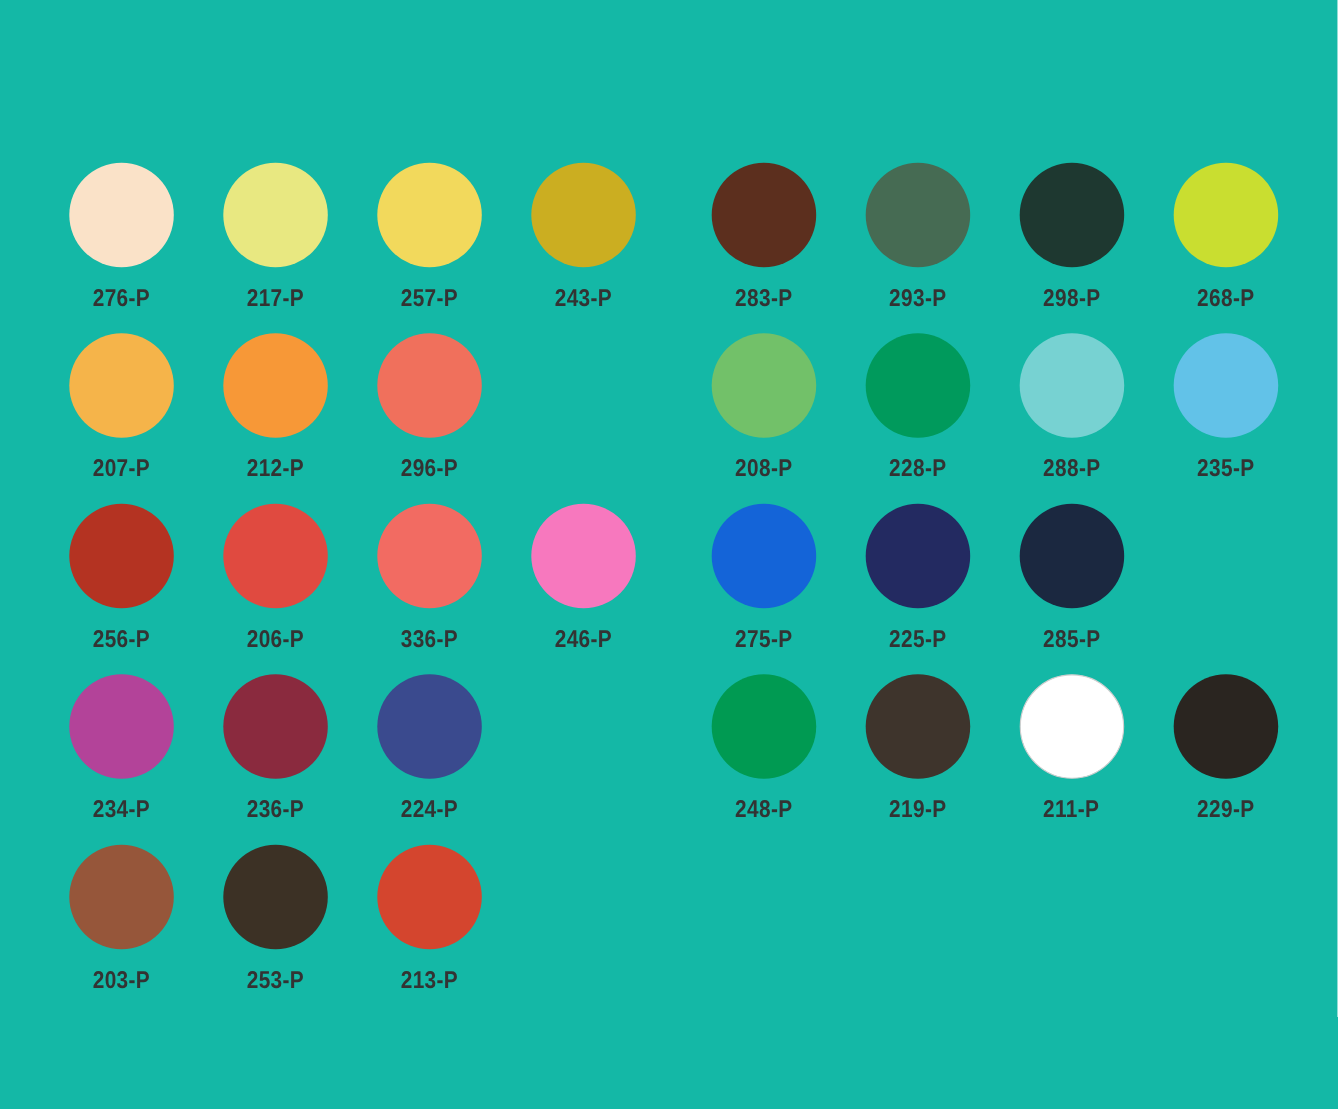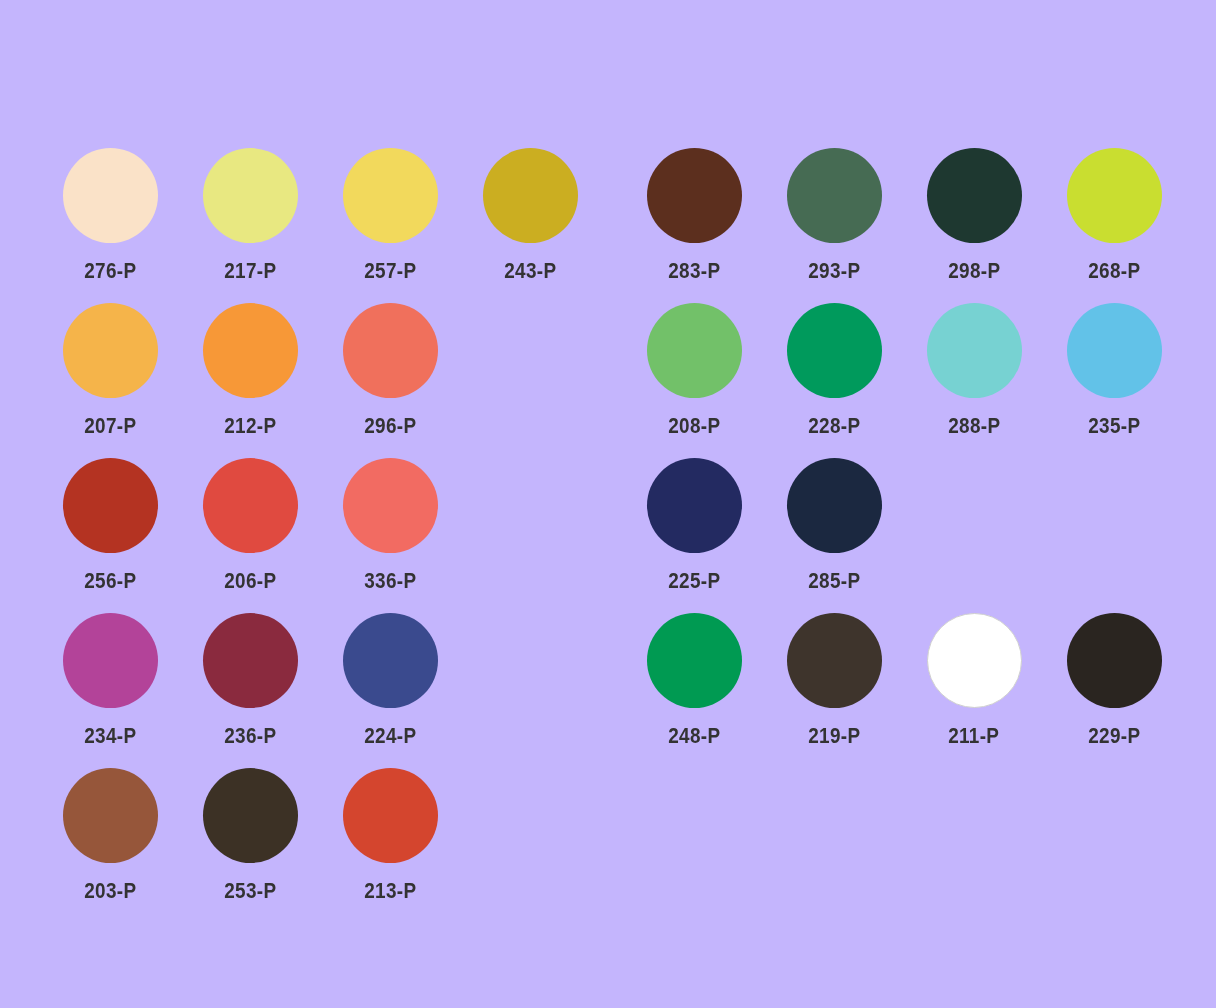--- a/index.html
+++ b/index.html
@@ -10,21 +10,21 @@
   body {
     width: 1216px;
     height: 1008px;
     font-family: "Liberation Sans", sans-serif;
     overflow: hidden;
   }
   #board {
     position: relative;
     width: 1216px;
     height: 1008px;
-    background: #c4b5fd;
+    background: #14b8a6;
   }
   .group {
     position: absolute;
     top: 148px;
   }
   #group-left  { left: 40px; }
   #group-right { left: 624px; text-align: center; }
 
   .swatch-row {
     display: flex;
@@ -100,20 +100,24 @@
           <div class="swatch-label">256-P</div>
         </div>
         <div class="swatch-cell">
           <div class="swatch-dot" style="background: rgb(224, 74, 64);"></div>
           <div class="swatch-label">206-P</div>
         </div>
         <div class="swatch-cell">
           <div class="swatch-dot" style="background: rgb(242, 107, 98);"></div>
           <div class="swatch-label">336-P</div>
         </div>
+        <div class="swatch-cell">
+          <div class="swatch-dot" style="background: rgb(247, 120, 190);"></div>
+          <div class="swatch-label">246-P</div>
+        </div>
       </div>
       <div class="swatch-row">
         <div class="swatch-cell">
           <div class="swatch-dot" style="background: rgb(179, 67, 153);"></div>
           <div class="swatch-label">234-P</div>
         </div>
         <div class="swatch-cell">
           <div class="swatch-dot" style="background: rgb(138, 42, 62);"></div>
           <div class="swatch-label">236-P</div>
         </div>
@@ -168,20 +172,24 @@
         <div class="swatch-cell">
           <div class="swatch-dot" style="background: rgb(119, 210, 210);"></div>
           <div class="swatch-label">288-P</div>
         </div>
         <div class="swatch-cell">
           <div class="swatch-dot" style="background: rgb(98, 194, 232);"></div>
           <div class="swatch-label">235-P</div>
         </div>
       </div>
       <div class="swatch-row">
+        <div class="swatch-cell">
+          <div class="swatch-dot" style="background: rgb(20, 100, 216);"></div>
+          <div class="swatch-label">275-P</div>
+        </div>
         <div class="swatch-cell">
           <div class="swatch-dot" style="background: rgb(35, 42, 97);"></div>
           <div class="swatch-label">225-P</div>
         </div>
         <div class="swatch-cell">
           <div class="swatch-dot" style="background: rgb(27, 40, 64);"></div>
           <div class="swatch-label">285-P</div>
         </div>
       </div>
       <div class="swatch-row">

